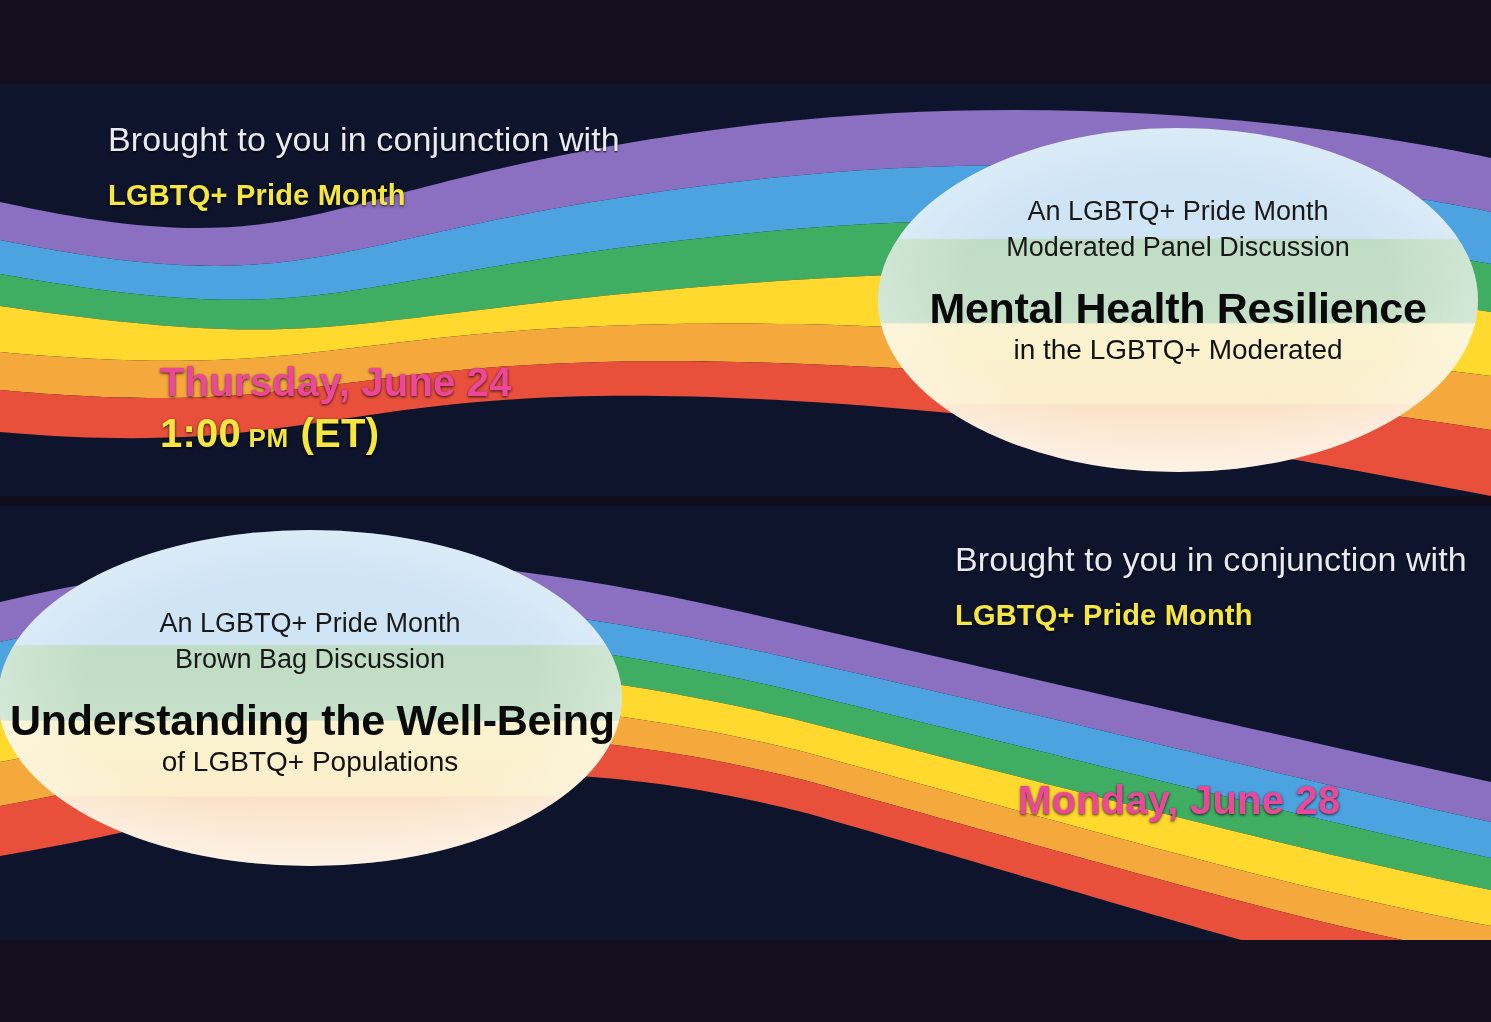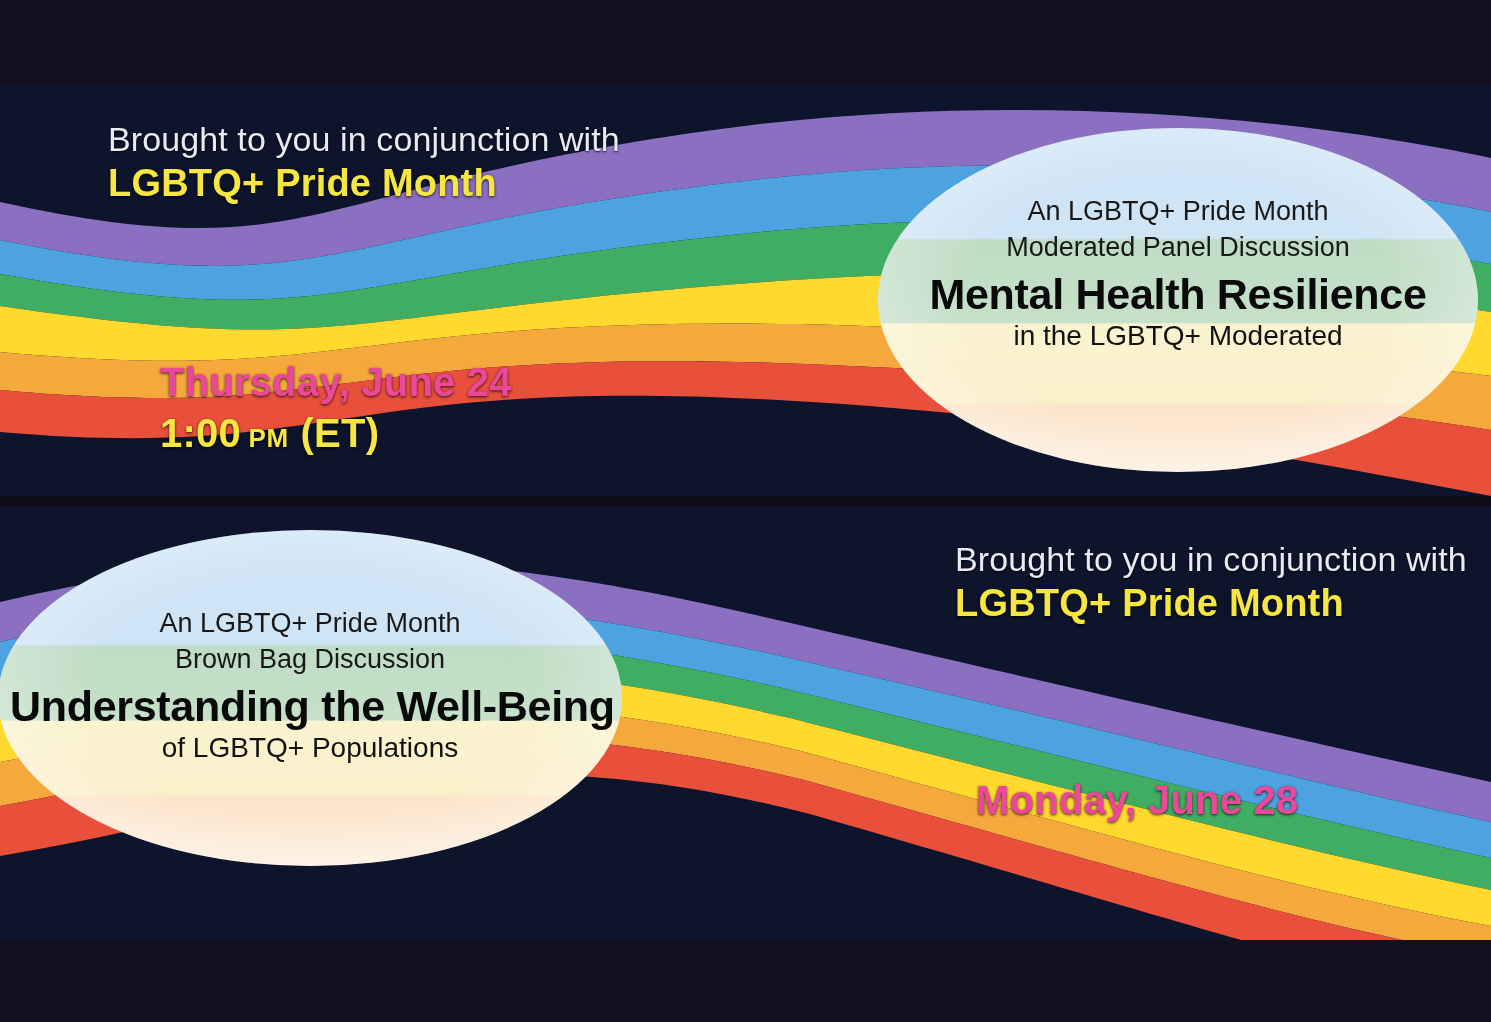--- a/index.html
+++ b/index.html
@@ -13,38 +13,38 @@
 
   .panel svg.wave{position:absolute;left:0;top:0;width:1491px;height:100%;display:block;}
 
   
   .tblock{position:absolute;z-index:5;line-height:1.12;}
   .brought{
     color:#e9eaf2;font-size:34px;font-weight:400;letter-spacing:.1px;
     text-shadow:0 1px 2px rgba(0,0,0,.85);white-space:nowrap;
   }
   .pride{
-    color:#f5e642;font-size:38px;font-weight:700;letter-spacing:.2px;
-    margin-top:4px;white-space:nowrap;text-shadow:0 1px 3px rgba(0,0,0,.8);
+    color:#f5e642;font-size:29px;font-weight:700;letter-spacing:.2px;
+    margin-top:21px;white-space:nowrap;text-shadow:0 1px 3px rgba(0,0,0,.8);
   }
   .datetxt{
     color:#ec4899;font-size:40px;font-weight:700;white-space:nowrap;
     text-shadow:0 1px 3px rgba(0,0,0,.8);letter-spacing:.2px;
   }
   .timetxt{
     color:#f5e642;font-size:40px;font-weight:700;white-space:nowrap;
     text-shadow:0 1px 3px rgba(0,0,0,.8);margin-top:6px;letter-spacing:.2px;
   }
   .timetxt .mer{font-size:26px;letter-spacing:.5px;}
   .timetxt .tz{margin-left:12px;}
 
   
   .etext{position:absolute;z-index:6;text-align:center;color:#12110f;}
   .eline1,.eline2{font-size:27px;font-weight:400;line-height:1.32;white-space:nowrap;color:#181818;}
-  .etitle{font-size:43px;font-weight:700;letter-spacing:-.3px;white-space:nowrap;color:#0a0a0a;margin:5px 0 1px;}
+  .etitle{font-size:43px;font-weight:700;letter-spacing:-.3px;white-space:nowrap;color:#0a0a0a;margin:19px 0 1px;}
   .esub{font-size:28px;font-weight:400;white-space:nowrap;color:#121212;}
 
   
   .seam{position:absolute;left:0;width:1491px;height:10px;background:#100c1a;z-index:9;}
 </style>
 </head>
 <body>
 
 <div id="stage">
 
@@ -171,18 +171,18 @@
       <div class="eline2">Brown Bag Discussion</div>
       <div class="etitle">Understanding the Well-Being</div>
       <div class="esub">of LGBTQ+ Populations</div>
     </div>
 
     <div class="tblock" style="left:955px; top:34px;">
       <div class="brought">Brought to you in conjunction with</div>
       <div class="pride">LGBTQ+ Pride Month</div>
     </div>
 
-    <div class="tblock" style="left:976px; top:272px;">
+    <div class="tblock" style="left:1018px; top:272px;">
       <div class="datetxt">Monday, June 28</div>
     </div>
   </div>
 
 </div>
 
 </body></html>

